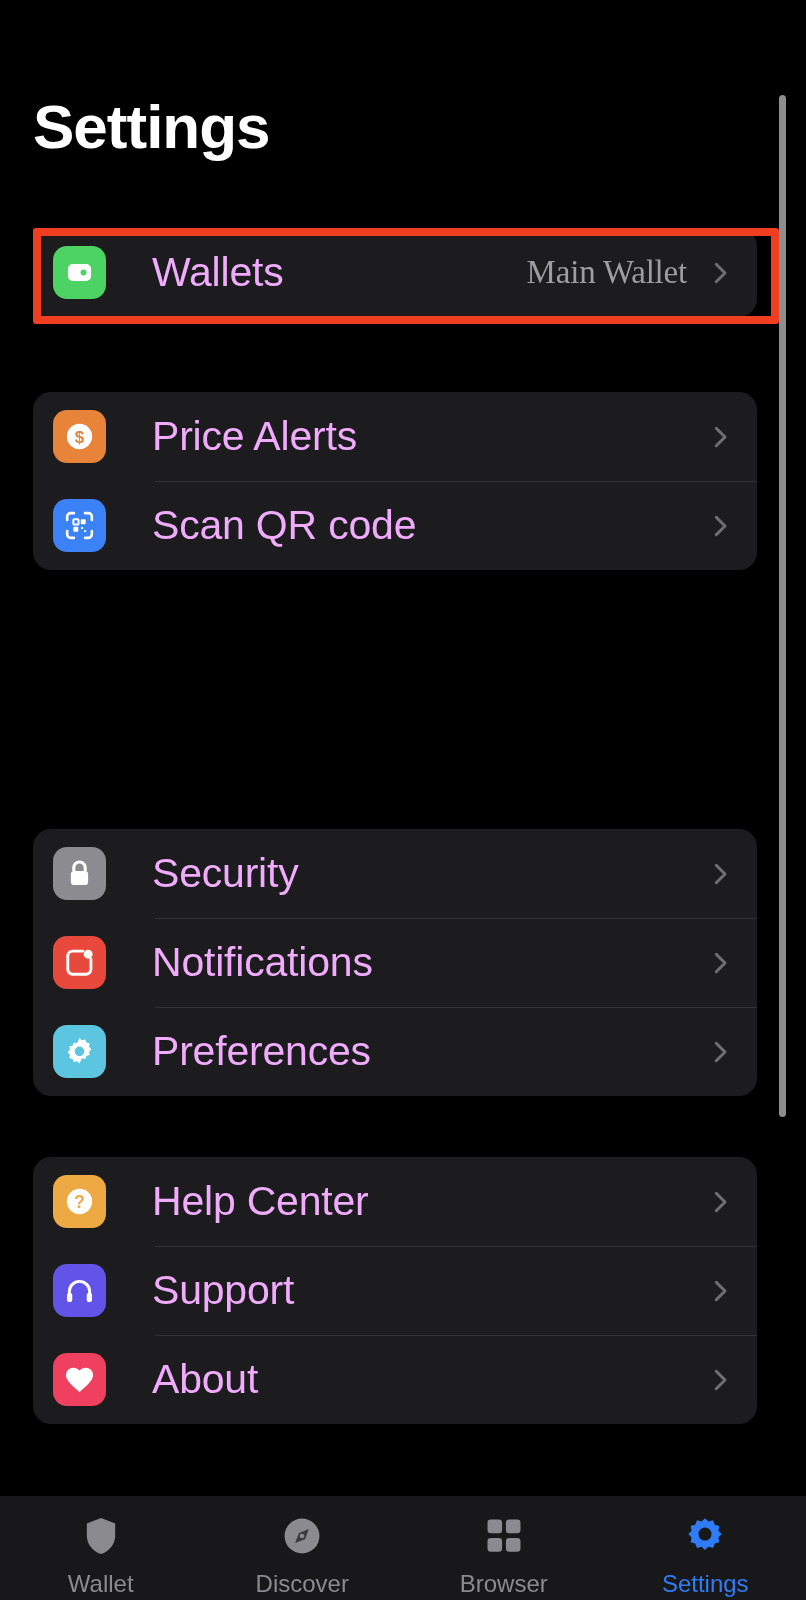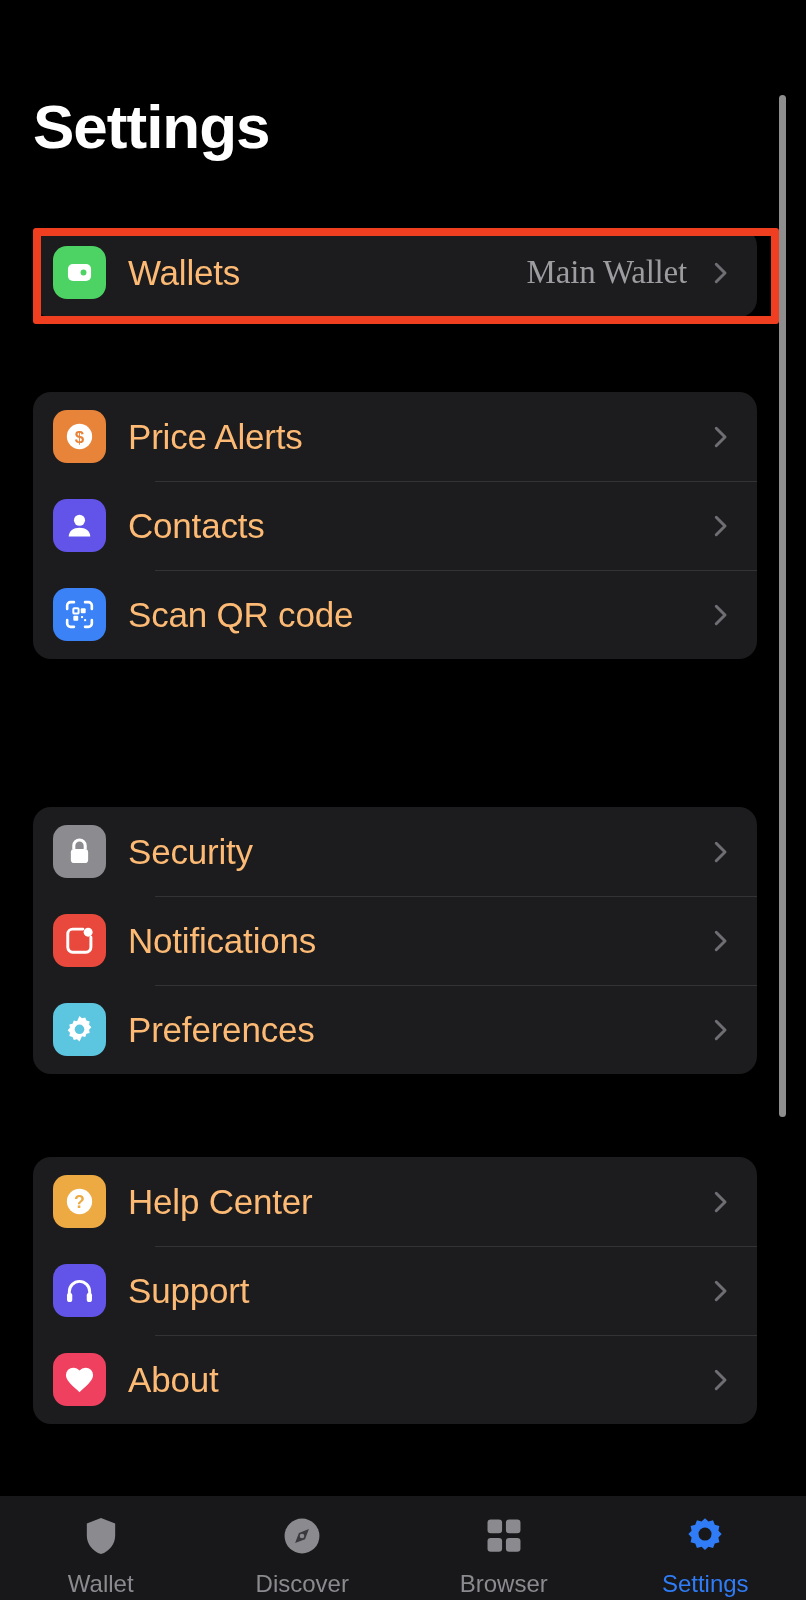--- a/index.html
+++ b/index.html
@@ -69,23 +69,23 @@
     border-radius:14px;
     flex:0 0 53px;
     display:flex;
     align-items:center;
     justify-content:center;
     position:relative;
   }
   .icon-tile svg { display:block; }
 
   .row-label {
-    margin-left:22px;
-    font-size:35px;
-    color:#fdba74;
+    margin-left:46px;
+    font-size:41px;
+    color:#f0abfc;
     letter-spacing:-0.2px;
     white-space:nowrap;
   }
 
   .row-value {
     margin-left:auto;
     font-size:33px;
     color:#9d9da1;
     letter-spacing:-0.2px;
     white-space:nowrap;
@@ -171,34 +171,20 @@
       </div>
       <div class="card" style="top: 392px; background: rgb(28, 28, 30);">
         <div class="row">
           <div class="icon-tile" style="background: rgb(232, 131, 58);">
             <svg width="37" height="37" viewBox="0 0 24 24">
               <circle cx="12" cy="12" r="8.2" fill="#fff"></circle>
               <text x="12" y="16.3" font-size="11" font-weight="bold" text-anchor="middle" fill="#e8833a" font-family="Liberation Sans, sans-serif">$</text>
             </svg>
           </div>
           <span class="row-label">Price Alerts</span>
-          <span class="chevron pushed">
-            <svg width="30" height="30" viewBox="0 0 24 24">
-              <path d="M9 5l7 7-7 7" stroke="#6e6e73" stroke-width="2.4" fill="none" stroke-linecap="round" stroke-linejoin="round"></path>
-            </svg>
-          </span>
-        </div>
-        <div class="row">
-          <div class="icon-tile" style="background: rgb(98, 84, 232);">
-            <svg width="37" height="37" viewBox="0 0 24 24">
-              <circle cx="12" cy="8.6" r="3.6" fill="#fff"></circle>
-              <path d="M5 19.2c0-3.7 3.1-5.8 7-5.8s7 2.1 7 5.8z" fill="#fff"></path>
-            </svg>
-          </div>
-          <span class="row-label">Contacts</span>
           <span class="chevron pushed">
             <svg width="30" height="30" viewBox="0 0 24 24">
               <path d="M9 5l7 7-7 7" stroke="#6e6e73" stroke-width="2.4" fill="none" stroke-linecap="round" stroke-linejoin="round"></path>
             </svg>
           </span>
         </div>
         <div class="row">
           <div class="icon-tile" style="background: rgb(59, 130, 246);">
             <svg width="37" height="37" viewBox="0 0 24 24">
               <path d="M4 8.4V6.2A2.2 2.2 0 0 1 6.2 4h2.2" stroke="#fff" stroke-width="1.7" fill="none" stroke-linecap="round"></path>
@@ -213,21 +199,21 @@
             </svg>
           </div>
           <span class="row-label">Scan QR code</span>
           <span class="chevron pushed">
             <svg width="30" height="30" viewBox="0 0 24 24">
               <path d="M9 5l7 7-7 7" stroke="#6e6e73" stroke-width="2.4" fill="none" stroke-linecap="round" stroke-linejoin="round"></path>
             </svg>
           </span>
         </div>
       </div>
-      <div class="card" style="top: 807px; background: rgb(28, 28, 30);">
+      <div class="card" style="top: 829px; background: rgb(28, 28, 30);">
         <div class="row">
           <div class="icon-tile" style="background: rgb(139, 139, 144);">
             <svg width="37" height="37" viewBox="0 0 24 24">
               <path d="M8.3 10.5V8.2a3.7 3.7 0 0 1 7.4 0v2.3" stroke="#fff" stroke-width="2" fill="none"></path>
               <rect x="6.4" y="10.3" width="11.2" height="9.2" rx="2.2" fill="#fff"></rect>
             </svg>
           </div>
           <span class="row-label">Security</span>
           <span class="chevron pushed">
             <svg width="30" height="30" viewBox="0 0 24 24">

